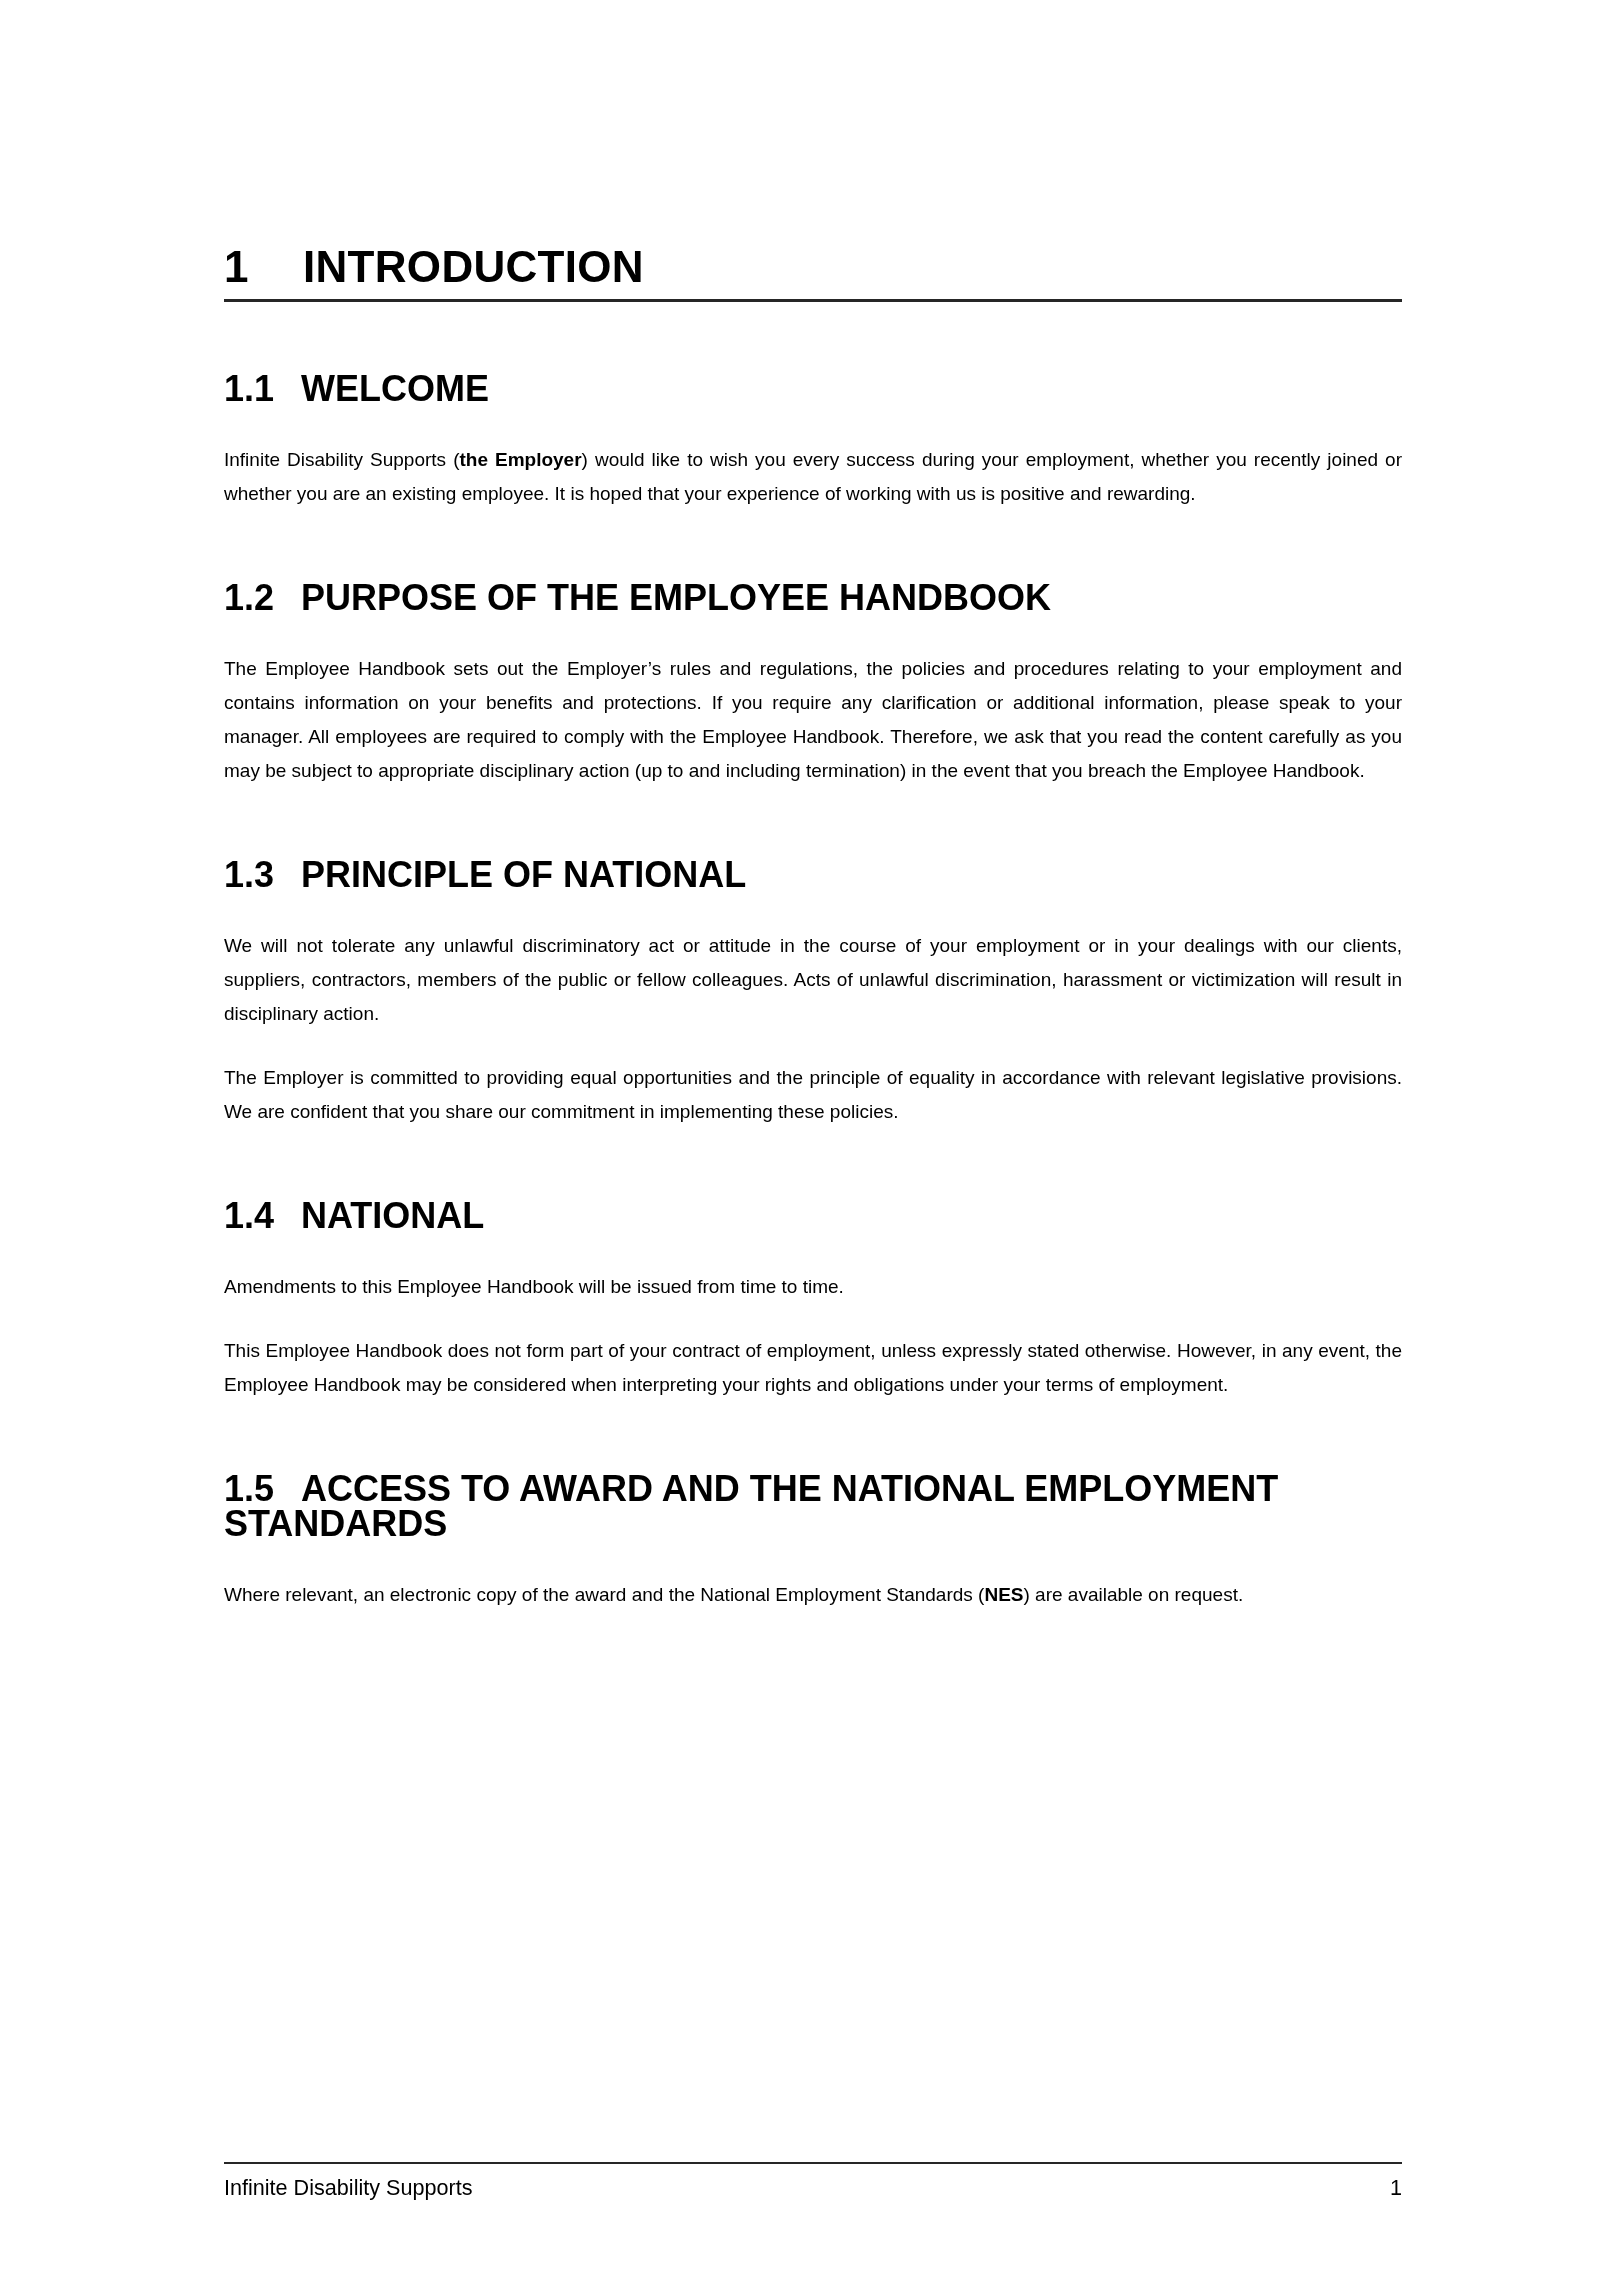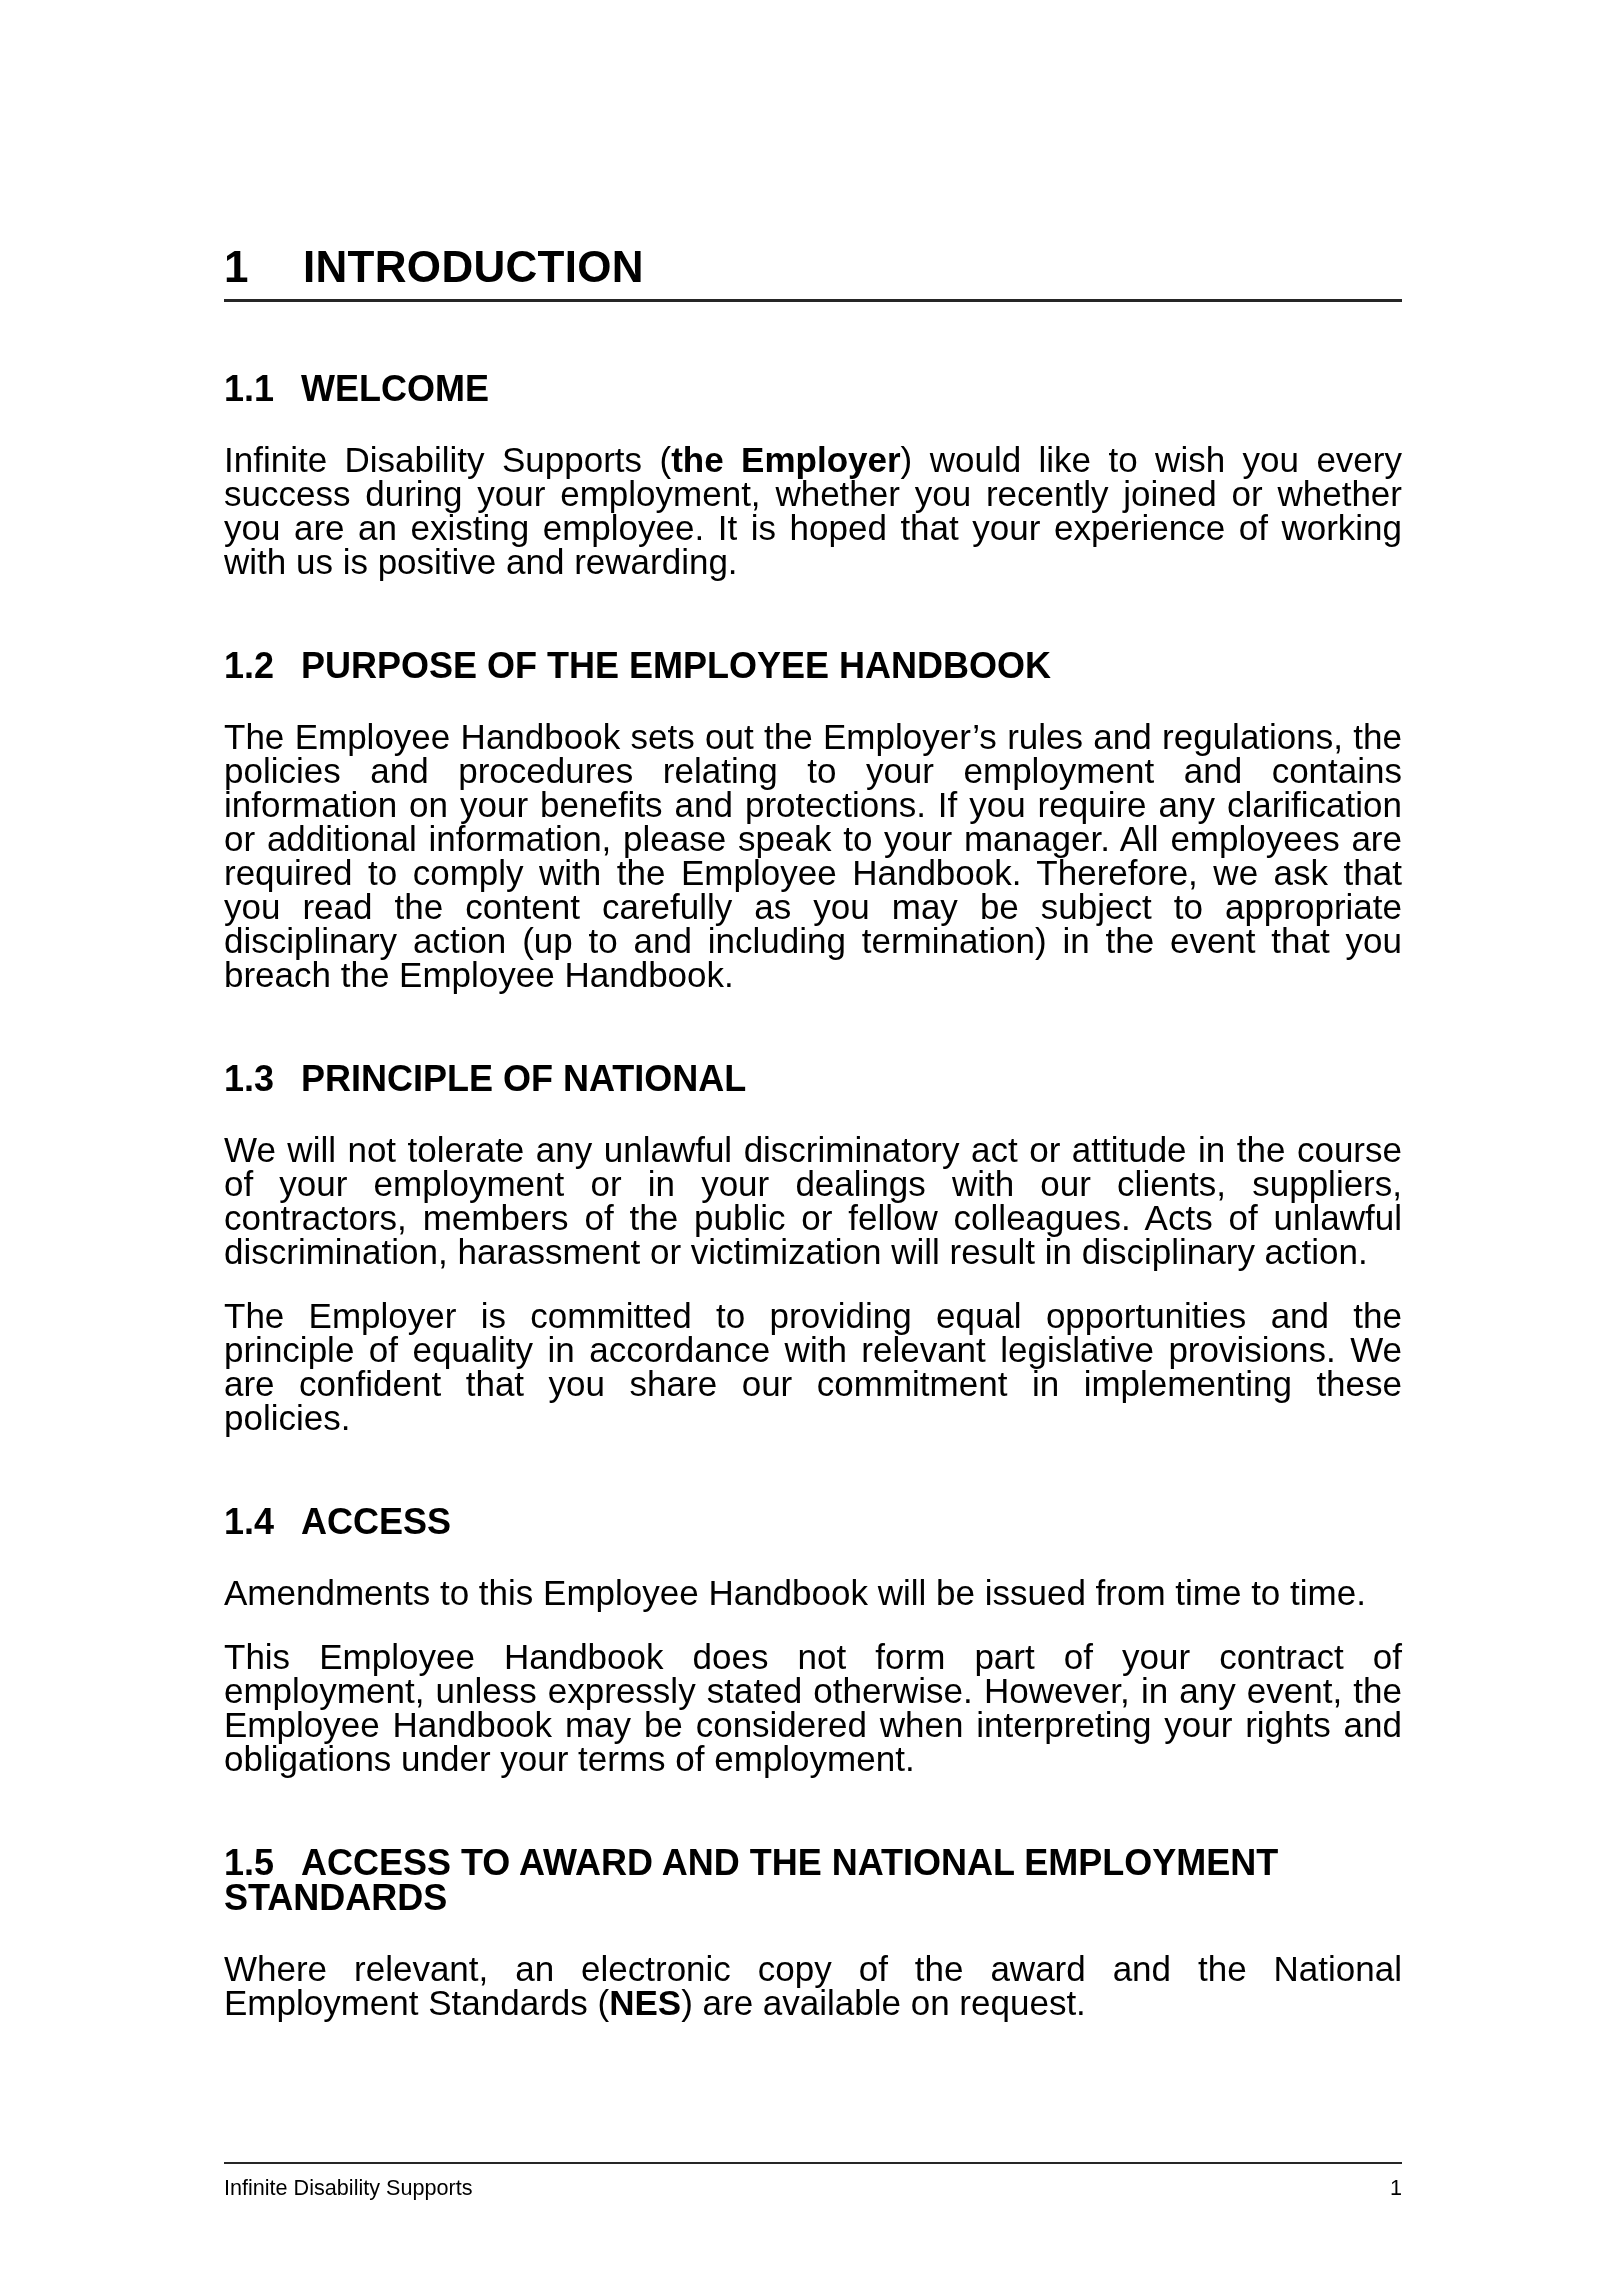--- a/index.html
+++ b/index.html
@@ -43,21 +43,21 @@
     line-height: 35px;
     font-weight: 700;
   }
   h2.section-heading .num {
     display: inline-block;
     width: 77px;
     font-weight: 700;
   }
   p.body-par {
     margin: 16px 0 30px 0;
-    font-size: 35px;
+    font-size: 19px;
     line-height: 34px;
     text-align: justify;
   }
   p.body-par span.bold {
     font-weight: 700;
   }
   .page-footer {
     position: absolute;
     left: 224px;
     top: 2162px;
@@ -89,21 +89,21 @@
         <section>
           <h2 class="section-heading"><span class="num">1.2</span><span>PURPOSE OF THE EMPLOYEE HANDBOOK</span></h2>
           <p class="body-par"><span>The Employee Handbook sets out the Employer’s rules and regulations, the policies and procedures relating to your employment and contains information on your benefits and protections. If you require any clarification or additional information, please speak to your manager. All employees are required to comply with the Employee Handbook. Therefore, we ask that you read the content carefully as you may be subject to appropriate disciplinary action (up to and including termination) in the event that you breach the Employee Handbook.</span></p>
         </section>
         <section>
           <h2 class="section-heading"><span class="num">1.3</span><span>PRINCIPLE OF NATIONAL</span></h2>
           <p class="body-par"><span>We will not tolerate any unlawful discriminatory act or attitude in the course of your employment or in your dealings with our clients, suppliers, contractors, members of the public or fellow colleagues. Acts of unlawful discrimination, harassment or victimization will result in disciplinary action.</span></p>
           <p class="body-par"><span>The Employer is committed to providing equal opportunities and the principle of equality in accordance with relevant legislative provisions. We are confident that you share our commitment in implementing these policies.</span></p>
         </section>
         <section>
-          <h2 class="section-heading"><span class="num">1.4</span><span>ACCESS</span></h2>
+          <h2 class="section-heading"><span class="num">1.4</span><span>NATIONAL</span></h2>
           <p class="body-par"><span>Amendments to this Employee Handbook will be issued from time to time.</span></p>
           <p class="body-par"><span>This Employee Handbook does not form part of your contract of employment, unless expressly stated otherwise. However, in any event, the Employee Handbook may be considered when interpreting your rights and obligations under your terms of employment.</span></p>
         </section>
         <section>
           <h2 class="section-heading"><span class="num">1.5</span><span>ACCESS TO AWARD AND THE NATIONAL EMPLOYMENT STANDARDS</span></h2>
           <p class="body-par"><span>Where relevant, an electronic copy of the award and the National Employment Standards (</span><span class="bold">NES</span><span>) are available on request.</span></p>
         </section>
       </main>
 
   </div>

